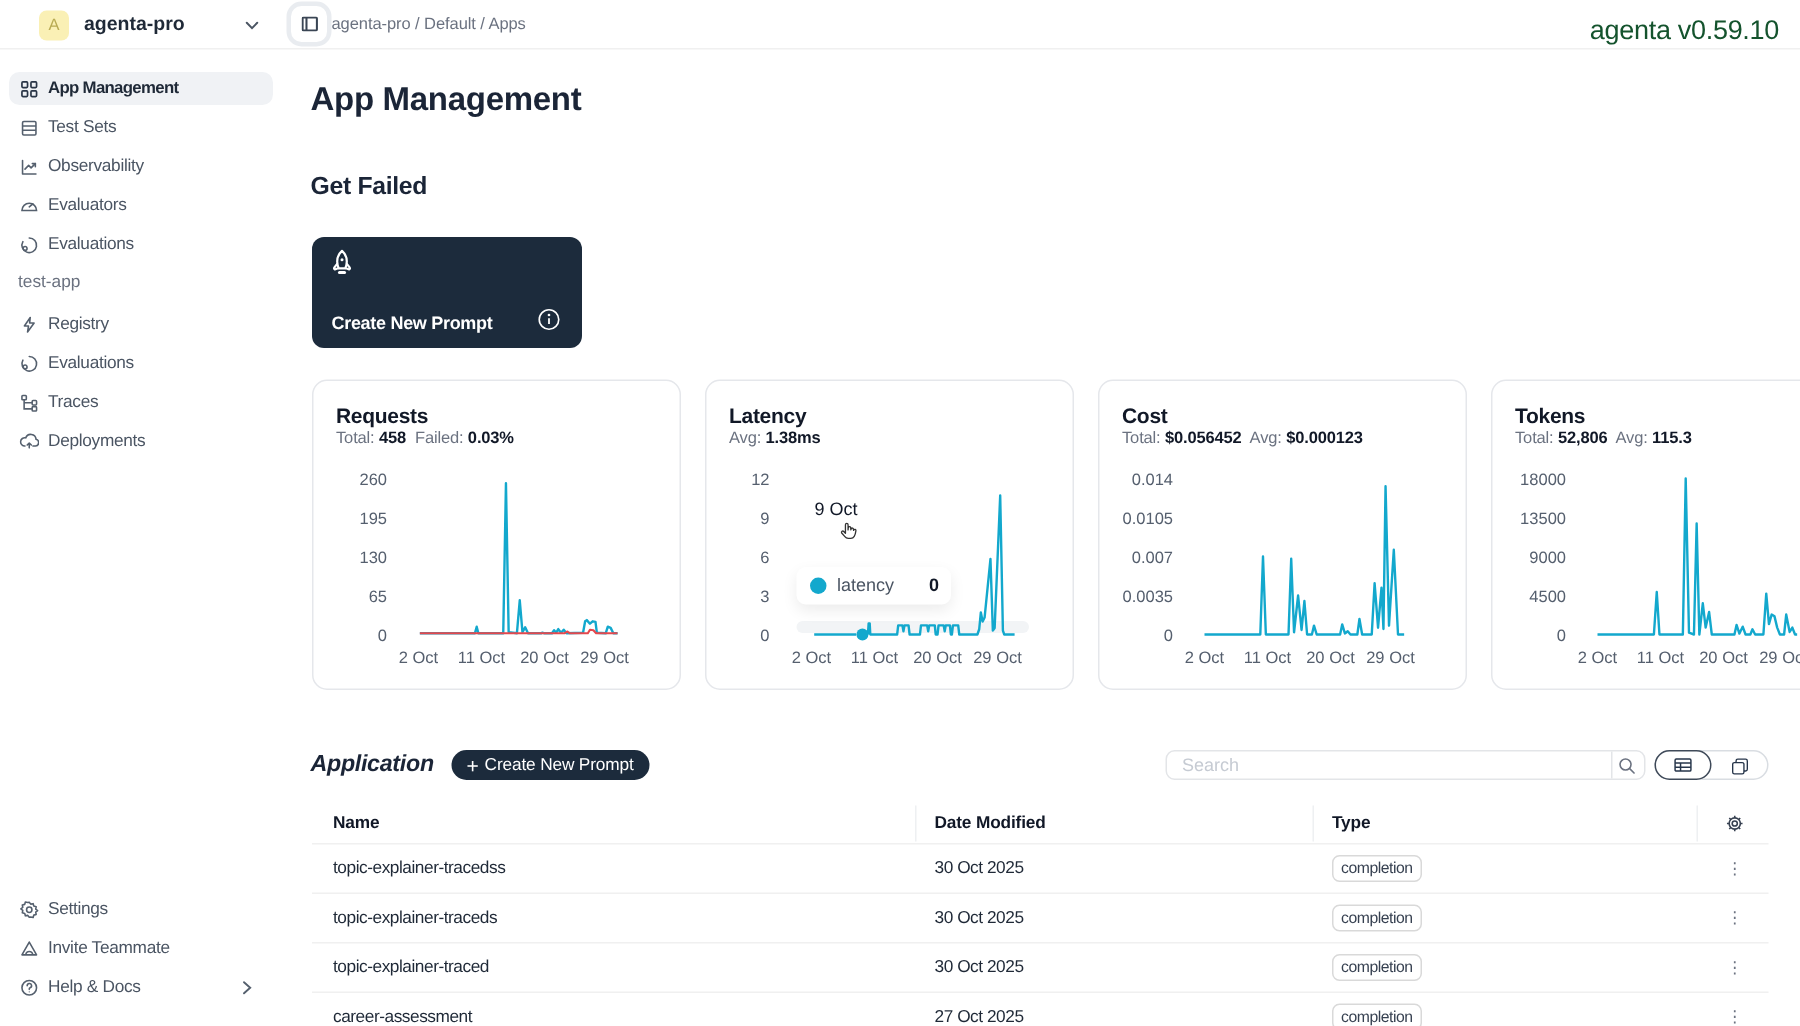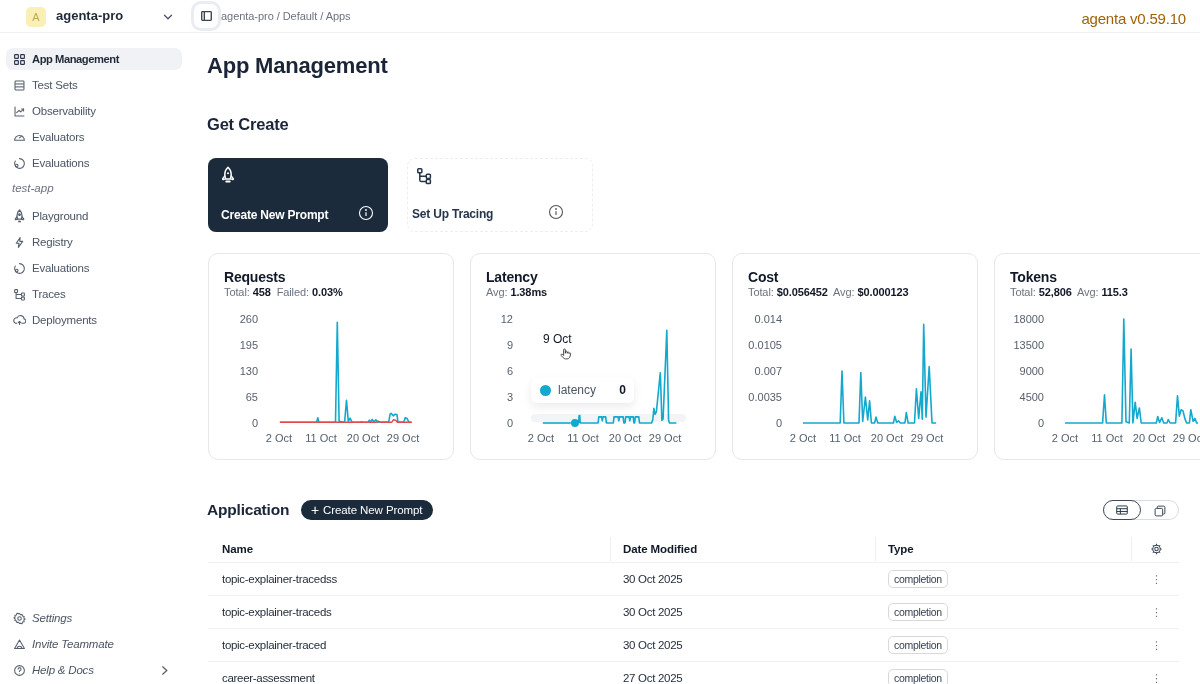--- a/index.html
+++ b/index.html
@@ -9,29 +9,29 @@
   border-bottom:1px solid #f0f0f0; background:#fff; z-index:5; }
 .avatar { position:absolute; left:26px; top:7px; width:20px; height:20px;
   background:#faf0b5; border-radius:5px; color:#b9ab54; font-size:11px;
   text-align:center; line-height:20px; font-weight:400; }
 .orgname { position:absolute; left:56px; top:8px; font-size:13px; font-weight:600; color:#1f2937; }
 .chev { position:absolute; left:162px; top:11px; width:12px; height:12px; }
 .togglebtn { position:absolute; left:191px; top:1px; width:30px; height:30px;
   border:3px solid #e9ecf0; border-radius:10px; background:#fff; }
 .togglebtn svg { position:absolute; left:6.5px; top:7px; }
 .crumb { position:absolute; left:221px; top:10px; font-size:11px; color:#6b7280; letter-spacing:-0.05px; }
-.version { position:absolute; right:14px; top:10px; font-size:15px; color:#a16207; letter-spacing:-0.2px; }
+.version { position:absolute; right:14px; top:10px; font-size:18px; color:#14532d; letter-spacing:-0.2px; }
 .sidebar { position:absolute; left:0; top:33px; width:185px; height:651px; background:#fff; }
 .navitem { position:relative; height:26px; margin:0 0 0 6px; width:176px;
   display:flex; align-items:center; gap:6px; padding-left:7px;
   font-size:11.5px; color:#4b5563; border-radius:7px; letter-spacing:-0.2px; }
 .navitem.active { background:#f0f2f5; color:#1f2937; font-weight:700; height:22px; margin-top:2px; margin-bottom:2px; letter-spacing:-0.45px; font-size:11.2px; }
 .navitem svg { flex:0 0 auto; }
-.navgroup { margin:3px 0 5px 12px; font-size:11.5px; color:#6b7280; height:19px; line-height:19px;font-style:italic; }
-.sidebottom { position:absolute; left:0; bottom:1px; width:185px;font-style:italic; }
+.navgroup { margin:3px 0 5px 12px; font-size:11.5px; color:#6b7280; height:19px; line-height:19px; }
+.sidebottom { position:absolute; left:0; bottom:13px; width:185px; }
 .main { position:absolute; left:185px; top:33px; width:1015px; height:651px; background:#fff; }
 h1.pagetitle { position:absolute; left:22px; top:20px; font-size:22px; font-weight:700; color:#1b2537; letter-spacing:-0.2px; }
 h2.getstarted { position:absolute; left:22px; top:82px; font-size:16.5px; font-weight:700; color:#1b2537; letter-spacing:-0.2px; }
 .gcards { position:absolute; left:23px; top:125px; display:flex; }
 .gcard { position:relative; height:74px; border:1px dashed #eceef1; border-radius:8px; }
 .gcard .icon { position:absolute; left:13px; top:9px; }
 .gcard .label { position:absolute; left:13px; bottom:10px; font-size:12px; font-weight:700; color:#26354a; white-space:nowrap; letter-spacing:-0.2px; }
 .gcard .info { position:absolute; bottom:11px; }
 .gcard .info svg { display:block; }
 .gcard1 { width:180px; background:#1c2b3c; border:none; margin-right:19px; }
@@ -40,21 +40,21 @@
 .gcard3 { width:175px; }
 .gcard2 .icon, .gcard3 .icon { left:9px; }
 .gcard2 .label { left:4px; }
 .gcard3 .label { left:8px; }
 .scards { position:absolute; left:23px; top:220px; display:flex; gap:16px; }
 .scard { position:relative; width:246px; height:207px; border:1px solid #e5e7eb; border-radius:10px; background:#fff; }
 .scard .t { position:absolute; left:15px; top:15px; font-size:14px; font-weight:700; color:#111827; letter-spacing:-0.2px; }
 .scard .s { position:absolute; left:15px; top:32px; font-size:11px; color:#6b7280; letter-spacing:-0.1px; }
 .scard .s b { color:#111827; font-weight:700; }
 .scard svg.chart { position:absolute; left:0; top:52px; }
-.apphead { position:absolute; left:22px; top:468px; font-size:15.5px; font-weight:700; color:#1b2537; letter-spacing:-0.2px; }
+.apphead { position:absolute; left:22px; top:468px; font-size:15.5px; font-weight:700; color:#1b2537; letter-spacing:-0.2px;font-style:italic; }
 .newbtn { position:absolute; left:116px; top:467px; height:20px; padding:0 11px 0 10px; background:#1c2b3c;
   border-radius:10px; color:#fff; font-size:11.5px; display:flex; align-items:center; gap:4px; letter-spacing:-0.1px; }
 .search { position:absolute; left:592px; top:467px; width:320px; height:20px; border:1px solid #e3e5e8;
   border-radius:6px; color:#c6cbd3; font-size:12px; line-height:18px; padding-left:10px; }
 .search .saddon { position:absolute; right:0; top:0; width:22px; height:18px; border-left:1px solid #e3e5e8; }
 .search svg { position:absolute; right:5px; top:3px; }
 .seg { position:absolute; left:918px; top:467px; width:76px; height:20px; border:1px solid #d9dde2; border-radius:10px; display:flex; }
 .seg .h1 { width:39px; height:20px; margin:-1px 0 0 -1px; border:1.5px solid #3f4a59; border-radius:10px; position:relative; background:#fff; }
 .seg .h2 { width:38px; height:20px; position:relative; }
 .seg svg { position:absolute; left:50%; top:50%; transform:translate(-50%,-50%); }
@@ -109,27 +109,20 @@
       </svg>Observability</div>
   <div class="navitem"><svg width="13" height="13" viewBox="0 0 16 16" fill="none" stroke="#55606e" stroke-width="1.3" stroke-linecap="round">
         <path d="M2 11.5 a6 6 0 0 1 12 0 z"></path>
         <path d="M8 8.5 L11 6"></path>
       </svg>Evaluators</div>
   <div class="navitem"><svg width="13" height="13" viewBox="0 0 16 16" fill="none" stroke="#55606e" stroke-width="1.3" stroke-linecap="round">
         <path d="M8 2 a6 6 0 1 1-5.2 3"></path>
         <circle cx="4.6" cy="10.6" r="1.6"></circle>
       </svg>Evaluations</div>
   <div class="navgroup">test-app</div>
-  <div class="navitem"><svg width="13" height="15" viewBox="0 0 16 19" fill="none" stroke="#55606e" stroke-width="1.6" stroke-linejoin="round">
-        <path d="M8 1.2 C10 3 11.2 5.6 11.2 8.4 C11.2 10.1 10.8 11.7 10.2 12.9 H5.8 C5.2 11.7 4.8 10.1 4.8 8.4 C4.8 5.6 6 3 8 1.2 Z"></path>
-        <circle cx="8" cy="7.2" r="1" fill="#55606e"></circle>
-        <path d="M5 9.6 L2.8 12.5 Q2.4 13.3 3.2 13.6 L5.9 12.7"></path>
-        <path d="M11 9.6 L13.2 12.5 Q13.6 13.3 12.8 13.6 L10.1 12.7"></path>
-        <path d="M6.3 15.8 H9.7" stroke-width="2"></path>
-      </svg>Playground</div>
   <div class="navitem"><svg width="13" height="13" viewBox="0 0 16 16" fill="none" stroke="#55606e" stroke-width="1.3" stroke-linejoin="round">
         <path d="M8.8 2 L4 9 H7.4 L6.6 14 L12 6.6 H8.3 Z"></path>
       </svg>Registry</div>
   <div class="navitem"><svg width="13" height="13" viewBox="0 0 16 16" fill="none" stroke="#55606e" stroke-width="1.3" stroke-linecap="round">
         <path d="M8 2 a6 6 0 1 1-5.2 3"></path>
         <circle cx="4.6" cy="10.6" r="1.6"></circle>
       </svg>Evaluations</div>
   <div class="navitem"><svg width="13" height="13" viewBox="0 0 16 16" fill="none" stroke="#55606e" stroke-width="1.3">
         <rect x="2" y="2" width="3.6" height="3.6" rx="0.7"></rect>
         <rect x="10.4" y="6.2" width="3.6" height="3.6" rx="0.7"></rect>
@@ -154,55 +147,39 @@
           <path d="M6.3 6.3 a1.8 1.8 0 1 1 2.4 1.7 c-.5.2-.7.5-.7 1v.3" stroke-linecap="round"></path>
           <circle cx="8" cy="11.3" r="0.5" fill="#55606e" stroke="none"></circle>
         </svg>Help &amp; Docs<svg style="margin-left:auto;margin-right:12px" width="11" height="11" viewBox="0 0 12 12" fill="none" stroke="#55606e" stroke-width="1.4" stroke-linecap="round">
           <path d="M4 2 L8.5 6 L4 10"></path>
         </svg></div>
   </div>
 </div>
 
 <div class="main">
   <h1 class="pagetitle">App Management</h1>
-  <h2 class="getstarted">Get Create</h2>
+  <h2 class="getstarted">Get Failed</h2>
   <div class="gcards">
     <div class="gcard gcard1">
       <div class="icon" style="left:12px;top:8px"><svg width="16" height="19" viewBox="0 0 16 19">
             <path d="M8 1.2 C10 3 11.2 5.6 11.2 8.4 C11.2 10.1 10.8 11.7 10.2 12.9 H5.8 C5.2 11.7 4.8 10.1 4.8 8.4 C4.8 5.6 6 3 8 1.2 Z" fill="none" stroke="#fff" stroke-width="1.5" stroke-linejoin="round"></path>
             <circle cx="8" cy="7.2" r="1" fill="#fff"></circle>
             <path d="M5 9.6 L2.8 12.5 Q2.4 13.3 3.2 13.6 L5.9 12.7" fill="none" stroke="#fff" stroke-width="1.4" stroke-linejoin="round"></path>
             <path d="M11 9.6 L13.2 12.5 Q13.6 13.3 12.8 13.6 L10.1 12.7" fill="none" stroke="#fff" stroke-width="1.4" stroke-linejoin="round"></path>
             <path d="M6.3 15.6 H9.7" stroke="#fff" stroke-width="2" stroke-linecap="round"></path>
           </svg></div>
       <div class="label">Create New Prompt</div>
       <div class="info" style="right:14px">
           <svg width="16" height="16" viewBox="0 0 16 16">
             <circle cx="8" cy="8" r="6.5" fill="none" stroke="#fff" stroke-width="1.1"></circle>
             <line x1="8" y1="7.2" x2="8" y2="11" stroke="#fff" stroke-width="1.2"></line>
             <circle cx="8" cy="5" r="0.9" fill="#fff"></circle>
           </svg>
         </div>
     </div>
-    <div class="gcard gcard2">
-      <div class="icon"><svg width="15" height="17" viewBox="0 0 15 17" fill="none" stroke="#26354a" stroke-width="1.5">
-            <rect x="0.75" y="0.75" width="4.1" height="4.1" rx="0.9"></rect>
-            <rect x="9.3" y="6.3" width="4.1" height="4.1" rx="0.9"></rect>
-            <rect x="9.3" y="11.5" width="4.1" height="4.1" rx="0.9"></rect>
-            <path d="M2.8 4.9 V12 a1.6 1.6 0 0 0 1.6 1.6 H9.3 M2.8 8.35 H9.3"></path>
-          </svg></div>
-      <div class="label">Set Up Tracing</div>
-      <div class="info" style="right:28px">
-          <svg width="16" height="16" viewBox="0 0 16 16">
-            <circle cx="8" cy="8" r="6.5" fill="none" stroke="#555" stroke-width="1.1"></circle>
-            <line x1="8" y1="7.2" x2="8" y2="11" stroke="#555" stroke-width="1.2"></line>
-            <circle cx="8" cy="5" r="0.9" fill="#555"></circle>
-          </svg>
-        </div>
-    </div>
   </div>
 
   <div class="scards">
     <div class="scard" id="sc1">
       <div class="t">Requests</div>
       <div class="s">Total: <b>458</b>&nbsp; Failed: <b>0.03%</b></div>
       <svg class="chart" width="230" height="150" id="ch1">
           <text x="49" y="17" text-anchor="end" font-size="11" fill="#555f6e">260</text>
           <text x="49" y="43" text-anchor="end" font-size="11" fill="#555f6e">195</text>
           <text x="49" y="69" text-anchor="end" font-size="11" fill="#555f6e">130</text>
@@ -273,20 +250,27 @@
           <text x="112" y="136" text-anchor="middle" font-size="11" fill="#555f6e">11 Oct</text>
           <text x="154" y="136" text-anchor="middle" font-size="11" fill="#555f6e">20 Oct</text>
           <text x="194" y="136" text-anchor="middle" font-size="11" fill="#555f6e">29 Oct</text>
           <path d="M70.0 117.0 L107.6 117.0 L109.5 88.7 L111.3 117.0 L126.9 117.0 L128.8 13.0 L131.0 115.8 L134.3 117.0 L136.1 43.0 L137.9 117.0 L140.2 96.2 L142.1 112.4 L144.4 102.0 L146.2 117.0 L161.3 117.0 L162.7 110.6 L164.6 116.4 L166.8 111.8 L168.7 117.0 L171.9 117.0 L173.3 113.5 L175.1 117.0 L180.6 117.0 L182.5 89.8 L184.3 110.1 L186.1 103.7 L188.0 104.9 L189.8 112.4 L191.6 117.0 L194.4 117.0 L195.8 103.7 L198.1 115.3 L199.9 112.4 L201.7 117.0 L203.1 117.0" fill="none" stroke="#13a8cd" stroke-width="1.6" stroke-linejoin="round"></path>
         </svg>
     </div>
   </div>
 
   <div class="apphead">Application</div>
   <div class="newbtn"><span style="font-size:14px;">+</span>Create New Prompt</div>
+  <div class="search">Search<span class="saddon">
+        <svg width="13" height="13" viewBox="0 0 16 16">
+          <circle cx="7" cy="7" r="4.5" fill="none" stroke="#6b7280" stroke-width="1.3"></circle>
+          <line x1="10.4" y1="10.4" x2="14" y2="14" stroke="#6b7280" stroke-width="1.3" stroke-linecap="round"></line>
+        </svg>
+      </span>
+  </div>
   <div class="seg">
     <div class="h1">
         <svg width="13" height="13" viewBox="0 0 16 16" fill="none" stroke="#26354a" stroke-width="1.2">
           <rect x="1.5" y="3" width="13" height="10" rx="1"></rect>
           <line x1="1.5" y1="6.4" x2="14.5" y2="6.4"></line>
           <line x1="1.5" y1="9.8" x2="14.5" y2="9.8"></line>
           <line x1="6" y1="6.4" x2="6" y2="13"></line>
         </svg>
       </div>
     <div class="h2">

